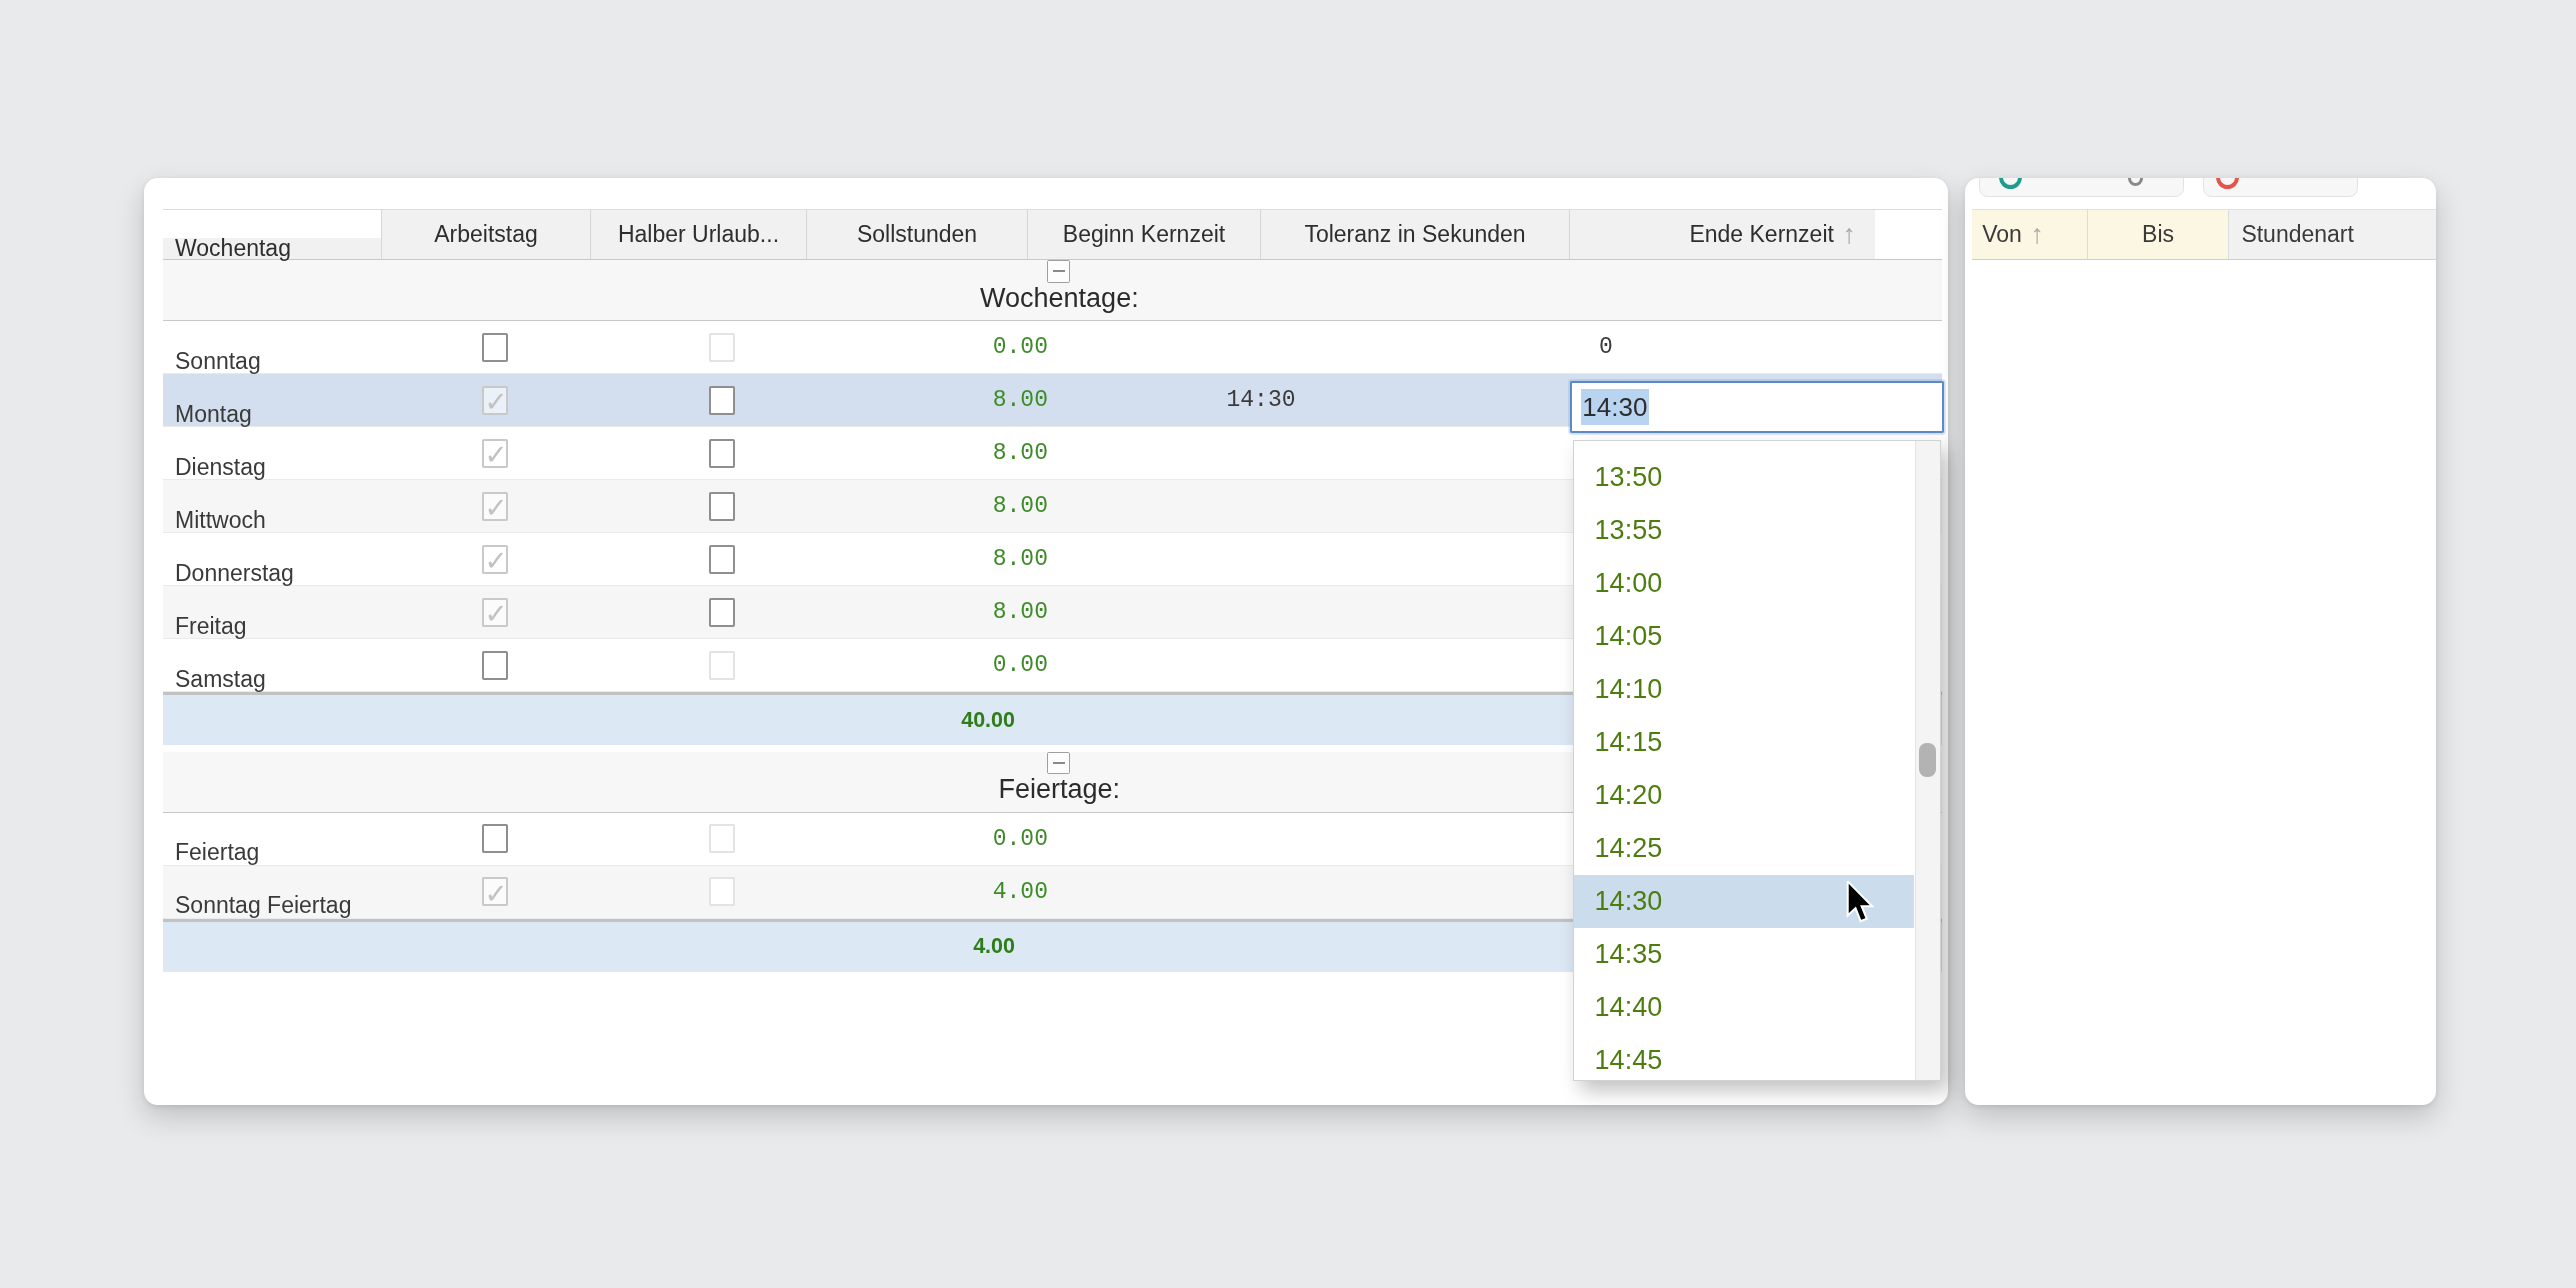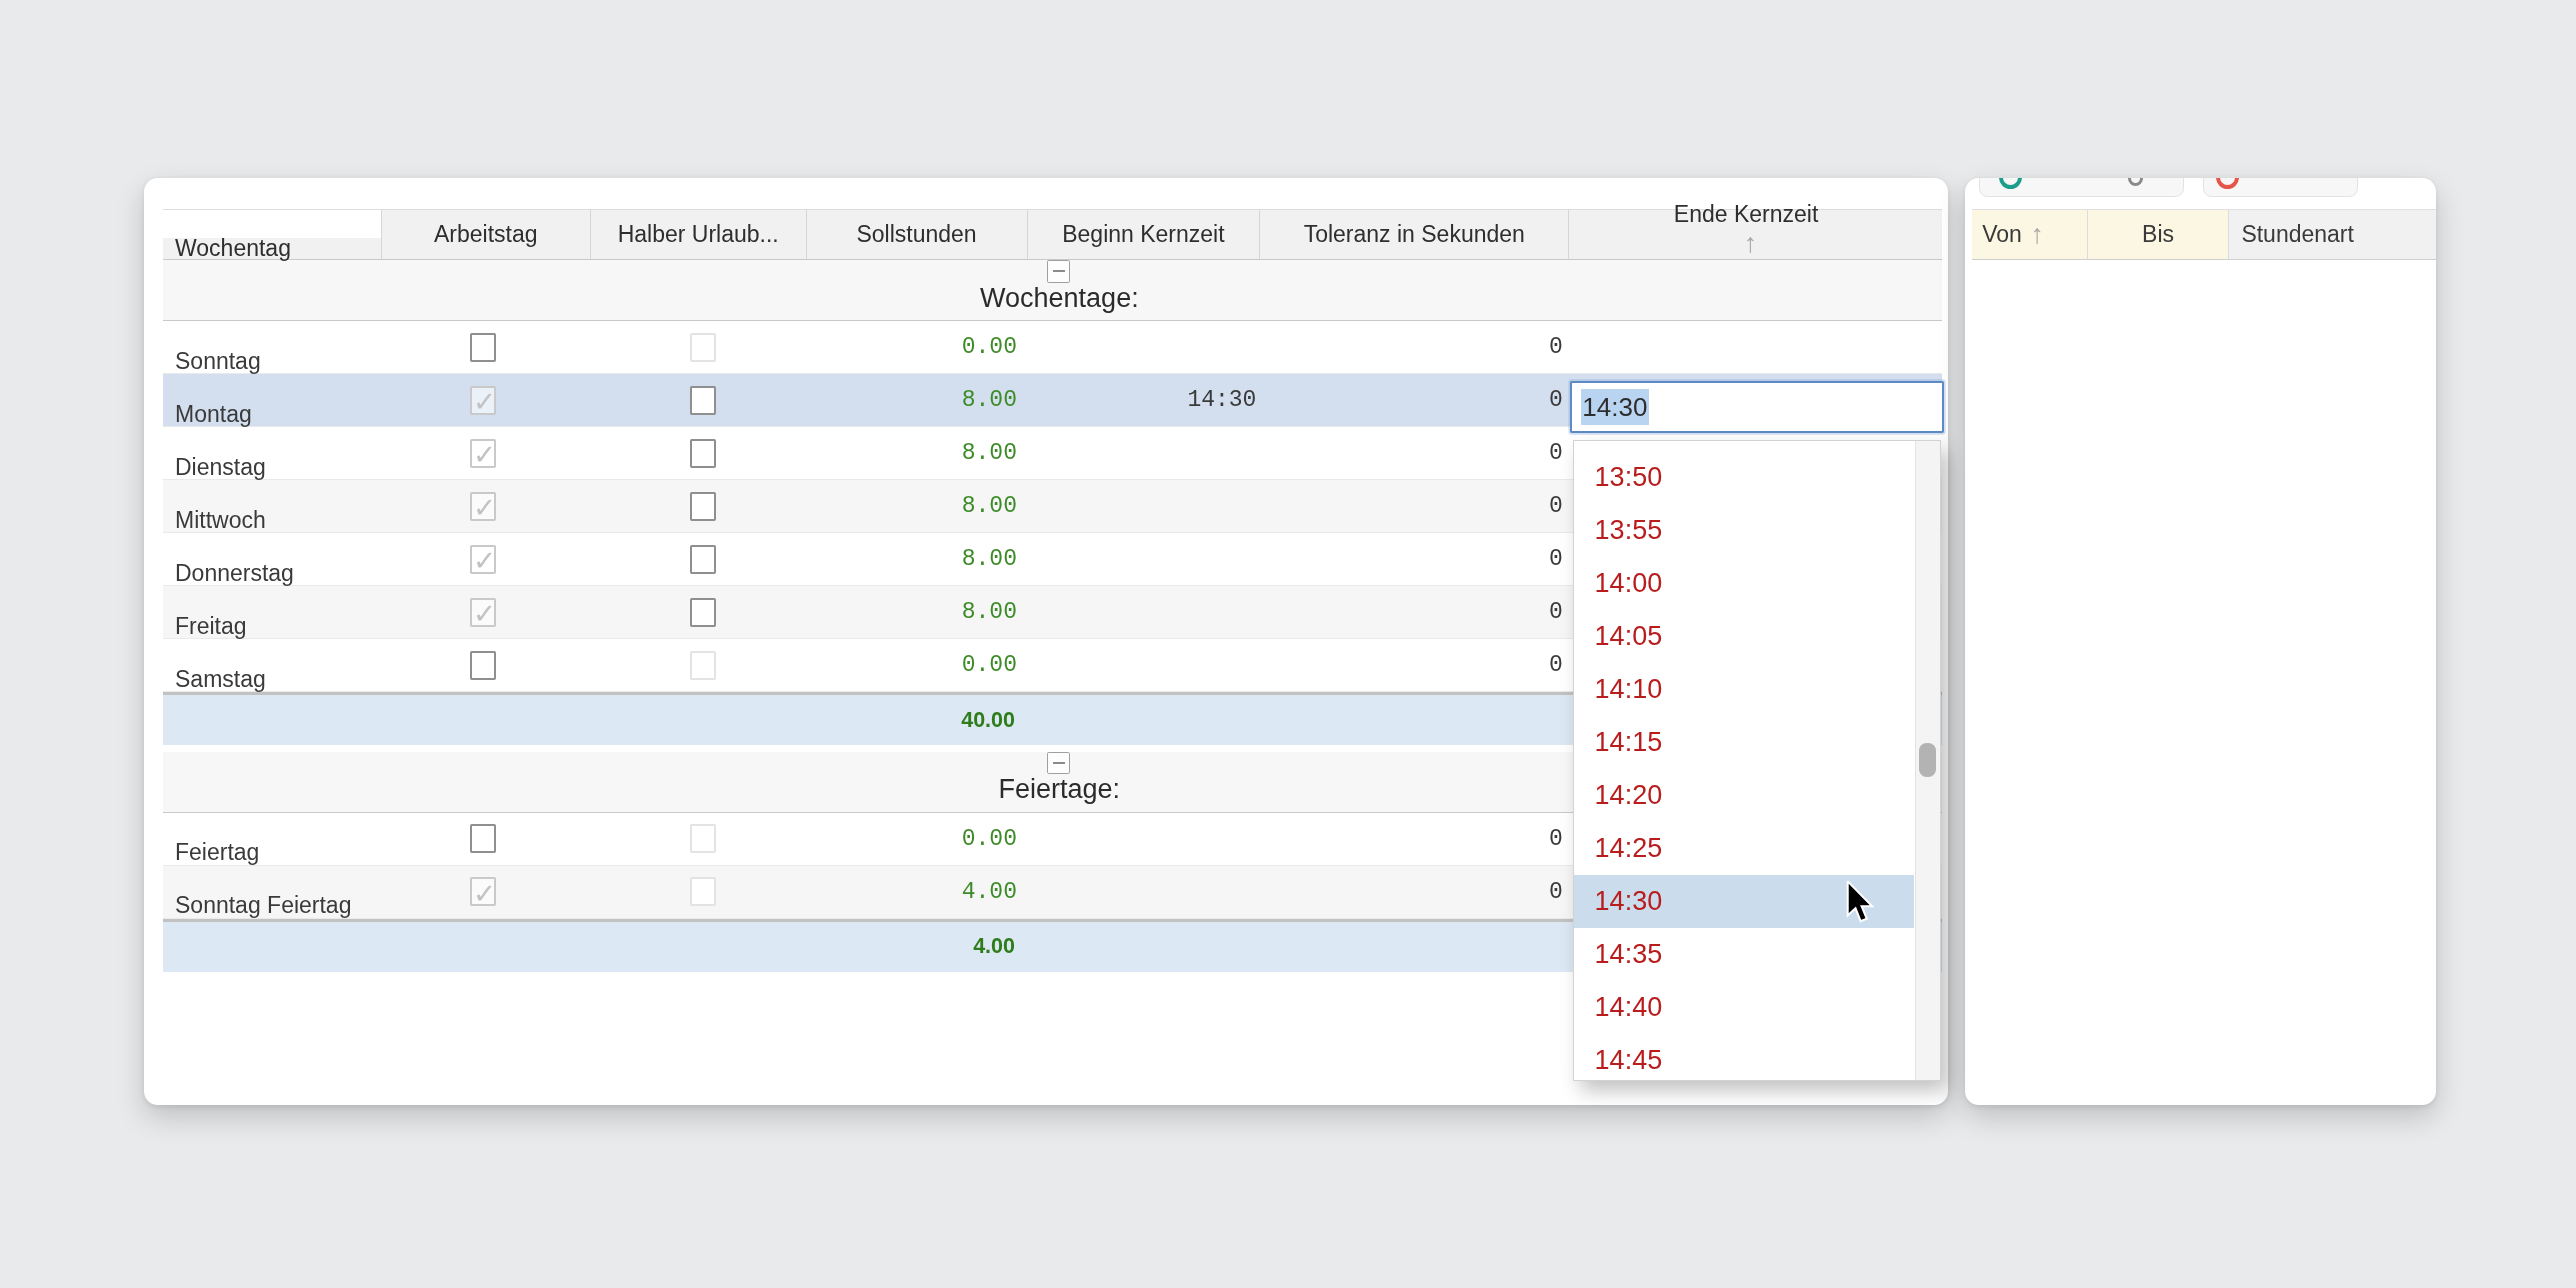--- a/index.html
+++ b/index.html
@@ -18,21 +18,21 @@
   .main-card{left:144px;top:178px;width:1804px;height:927px;overflow:hidden;}
   .right-card{left:1965px;top:178px;width:471px;height:927px;overflow:hidden;}
 
   
   .table{position:absolute;left:19px;top:31px;width:1779px;}
   .thead{display:flex;height:49px;border-top:1.7px solid #dcdcdc;border-bottom:1.7px solid #c9c9c9;}
   .th{background:#f1f1f1;color:#2e2e2e;display:flex;align-items:center;justify-content:center;
       box-sizing:border-box;border-left:1.7px solid #d6d6d6;font-size:23px;white-space:nowrap;}
   .th:first-child{border-left:none;}
   .c0{width:218px;margin-top:28px;} .c1{width:209px;} .c2{width:216px;} .c3{width:221px;}
-  .c4{width:233px;} .c5{width:309px;} .c6{width:374px;flex-direction:column;}
+  .c4{width:233px;} .c5{width:309px;} .c6{width:306px;}
   .th.c0{justify-content:flex-start;padding-left:12px;box-sizing:border-box;}
   .th.c6{justify-content:flex-end;padding-right:19px;box-sizing:border-box;}
   .sort-arrow{color:#a9a9a9;font-size:27px;margin-left:8.6px;font-weight:400;}
 
   .section-gap{height:6.9px;background:#ffffff;}
   .section-band{height:60px;background:#f7f7f7;border-bottom:1.7px solid #c9c9c9;
                 display:flex;align-items:center;flex-direction:column;}
   .collapse-box{width:20.6px;height:20.6px;border:1.7px solid #9f9f9f;background:#fdfdfd;
                 margin-left:12px;position:relative;border-radius:1.7px;}
   .collapse-box::after{content:"";position:absolute;left:4.3px;right:4.3px;top:50%;
@@ -66,21 +66,21 @@
       background:#ffffff;border:2.6px solid #5d89c4;border-radius:1.7px;
       box-shadow:0 0 0 1.7px rgba(130,165,215,.35);
       display:flex;align-items:center;padding-left:8.6px;font-size:26px;color:#2d2d2d;}
   .cell-editor .sel{background:#b9d4f0;padding:2.6px 1.7px;}
 
   
   .dropdown{position:absolute;left:1573px;top:440px;width:368px;height:641px;background:#ffffff;
       border:0.9px solid #d2d2d2;box-sizing:border-box;overflow:hidden;
       box-shadow:6.9px 10.3px 19px rgba(0,0,0,.25);}
   .dd-list{margin:-43px 0 0 0;padding:0;list-style:none;}
-  .dd-item{height:53px;line-height:53px;padding-left:20.6px;font-size:27px;color:#b91c1c;
+  .dd-item{height:53px;line-height:53px;padding-left:20.6px;font-size:27px;color:#4d7c0f;
       width:319px;white-space:nowrap;}
   .dd-item.highlight{background:#cbdcec;}
   .dd-scrollbar{position:absolute;top:0;right:0;bottom:0;width:24px;background:#f4f4f4;
       border-left:0.9px solid #e3e3e3;}
   .dd-thumb{position:absolute;left:3.4px;top:302px;width:16.3px;height:34px;background:#b3b3b3;border-radius:7.7px;}
 
   
   .rp-toolbar-btn{position:absolute;top:-29px;height:48px;background:#f7f7f7;
       border:1.7px solid #e2e2e2;border-radius:8.6px;box-sizing:border-box;}
   .rp-btn-1{left:13.7px;width:205px;}

